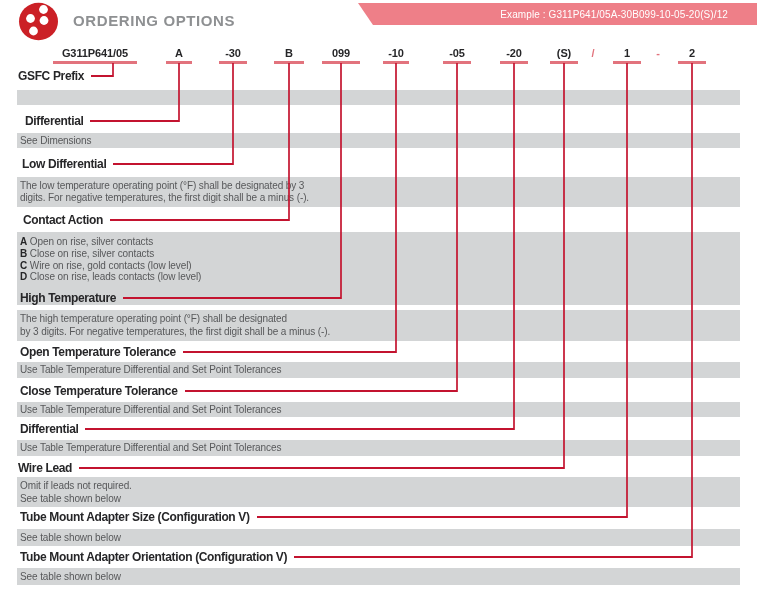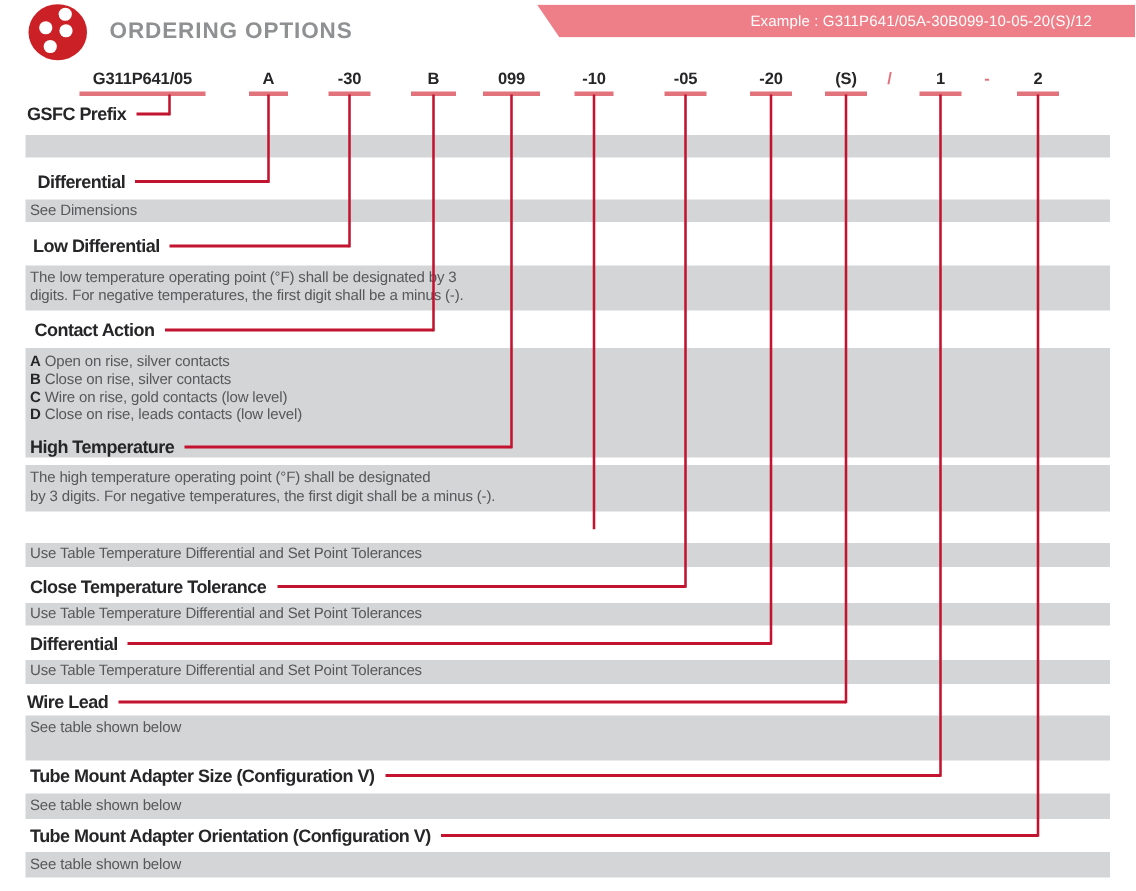--- a/index.html
+++ b/index.html
@@ -142,20 +142,21 @@
 
   <div class="bar single" style="top:402px;height:15px;line-height:15px;">
     <div class="bar-line">Use Table Temperature Differential and Set Point Tolerances</div>
   </div>
 
   <div class="bar single" style="top:440px;height:16px;line-height:16px;">
     <div class="bar-line">Use Table Temperature Differential and Set Point Tolerances</div>
   </div>
 
   <div class="bar" style="top:477px;height:30px;padding-top:3px;">
+    <div class="bar-line" style="line-height:12.5px;">Omit if leads not required.</div>
     <div class="bar-line" style="line-height:12.5px;">See table shown below</div>
   </div>
 
   <div class="bar single" style="top:529px;height:17px;line-height:17px;">
     <div class="bar-line">See table shown below</div>
   </div>
 
   <div class="bar single" style="top:568px;height:17px;line-height:17px;">
     <div class="bar-line">See table shown below</div>
   </div>
@@ -171,20 +172,24 @@
   <div class="sec-row" style="left:22px;top:157px;width:211px;">
     <span class="sec-label">Low Differential</span>
     <span class="sec-line"></span>
   </div>
   <div class="sec-row" style="left:23px;top:213px;width:266px;">
     <span class="sec-label">Contact Action</span>
     <span class="sec-line"></span>
   </div>
   <div class="sec-row" style="left:20px;top:291px;width:321px;">
     <span class="sec-label">High Temperature</span>
+    <span class="sec-line"></span>
+  </div>
+  <div class="sec-row" style="left:20px;top:345px;width:376px;">
+    <span class="sec-label">Open Temperature Tolerance</span>
     <span class="sec-line"></span>
   </div>
   <div class="sec-row" style="left:20px;top:384px;width:437px;">
     <span class="sec-label">Close Temperature Tolerance</span>
     <span class="sec-line"></span>
   </div>
   <div class="sec-row" style="left:20px;top:422px;width:494px;">
     <span class="sec-label">Differential</span>
     <span class="sec-line"></span>
   </div>

